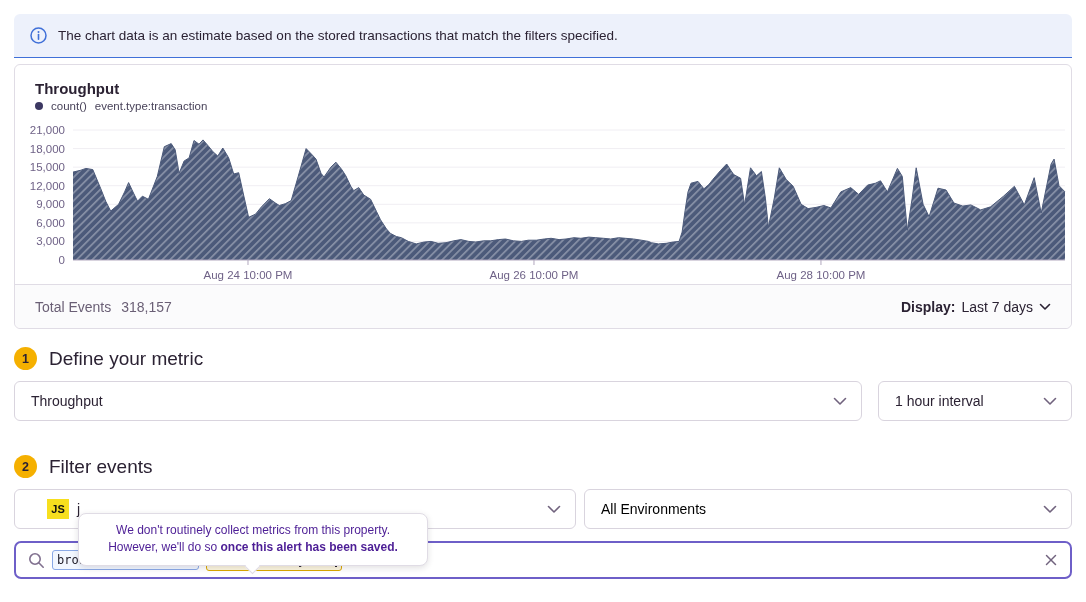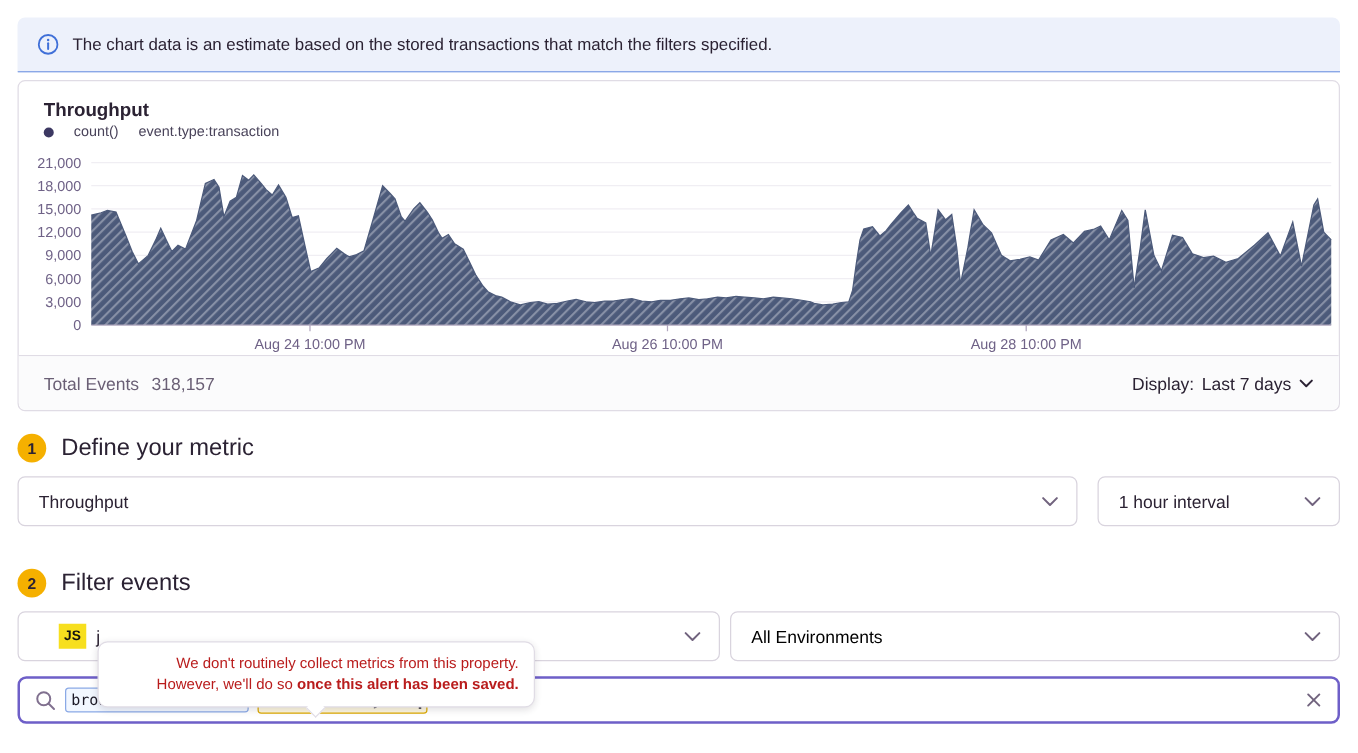--- a/index.html
+++ b/index.html
@@ -10,32 +10,32 @@
   
   .banner { display:flex; align-items:center; gap:11px; height:44px; padding:0 16px;
     background:#EDF1FB; border-radius:6px 6px 0 0; border-bottom:1px solid #4070D8;
     font-size:13.5px; color:#2B2233; margin-bottom:6px; }
   .banner svg { flex:0 0 auto; display:block; }
 
   
   .panel { border:1px solid #E0DCE5; border-radius:6px; background:#fff; }
   .chart-header { padding:15px 20px 0 20px; }
   .chart-title { font-size:15px; font-weight:bold; color:#2B2233; }
-  .legend { display:flex; align-items:center; gap:16px; margin-top:3px;
+  .legend { display:flex; align-items:center; gap:8px; margin-top:3px;
     font-size:11.5px; color:#49435A; }
   .legend-dot { width:8px; height:8px; border-radius:50%; background:#3C3862; display:inline-block; }
   .chart-svg { display:block; margin-top:6px; }
   svg text { font-family:"Liberation Sans", sans-serif; }
   .panel-footer { display:flex; align-items:center; justify-content:space-between;
     height:44px; padding:0 20px; border-top:1px solid #E0DCE5; background:#FBFBFC;
     border-radius:0 0 6px 6px; font-size:14px; }
   .total { display:flex; align-items:baseline; gap:10px; color:#6A5F75; }
   .total b { font-weight:normal; }
   .display-ctl { display:flex; align-items:center; gap:6px; color:#2B2233; cursor:pointer; }
-  .display-ctl b { font-weight:normal;padding-left:44px; }
+  .display-ctl b { font-weight:bold;padding-left:44px; }
 
   
   .section-heading { display:flex; align-items:center; gap:12px; font-size:19px;
     color:#2B2233; margin:18px 0 11px 0; }
   .section-heading.second { margin-top:34px; }
   .num-badge { width:23px; height:23px; border-radius:50%; background:#F5B000;
     color:#2B2233; font-size:12.5px; font-weight:bold; display:flex;
     align-items:center; justify-content:center; }
 
   
@@ -66,21 +66,21 @@
   .token .val-blue { color:#2E66C7; }
   .token .val-dark { color:#1D1A27; }
   .caret-bar { display:inline-block; width:1.5px; height:13px; background:#1D1A27;
     vertical-align:text-bottom; margin-left:1px; }
   .clear-x { margin-left:auto; cursor:pointer; display:flex; align-items:center; }
 
   
   .tooltip { position:absolute; left:78px; top:513px; width:350px; z-index:30;
     background:#fff; border:1px solid #E0DCE5; border-radius:8px;
     box-shadow:0 2px 6px rgba(43,34,51,0.14); padding:8px 12px 9px 12px;
-    font-size:12px; line-height:1.42; text-align:right; color:#b91c1c; }
+    font-size:12px; line-height:1.42; text-align:center; color:#4c1d95; }
   .tooltip .caret { position:absolute; left:50%; bottom:-6.5px; width:11px; height:11px;
     margin-left:-6px; background:#fff; transform:rotate(45deg);
     border-right:1px solid #E0DCE5; border-bottom:1px solid #E0DCE5; }
 </style>
 </head>
 <body>
 
 <div class="page">
 
   <div class="banner">

